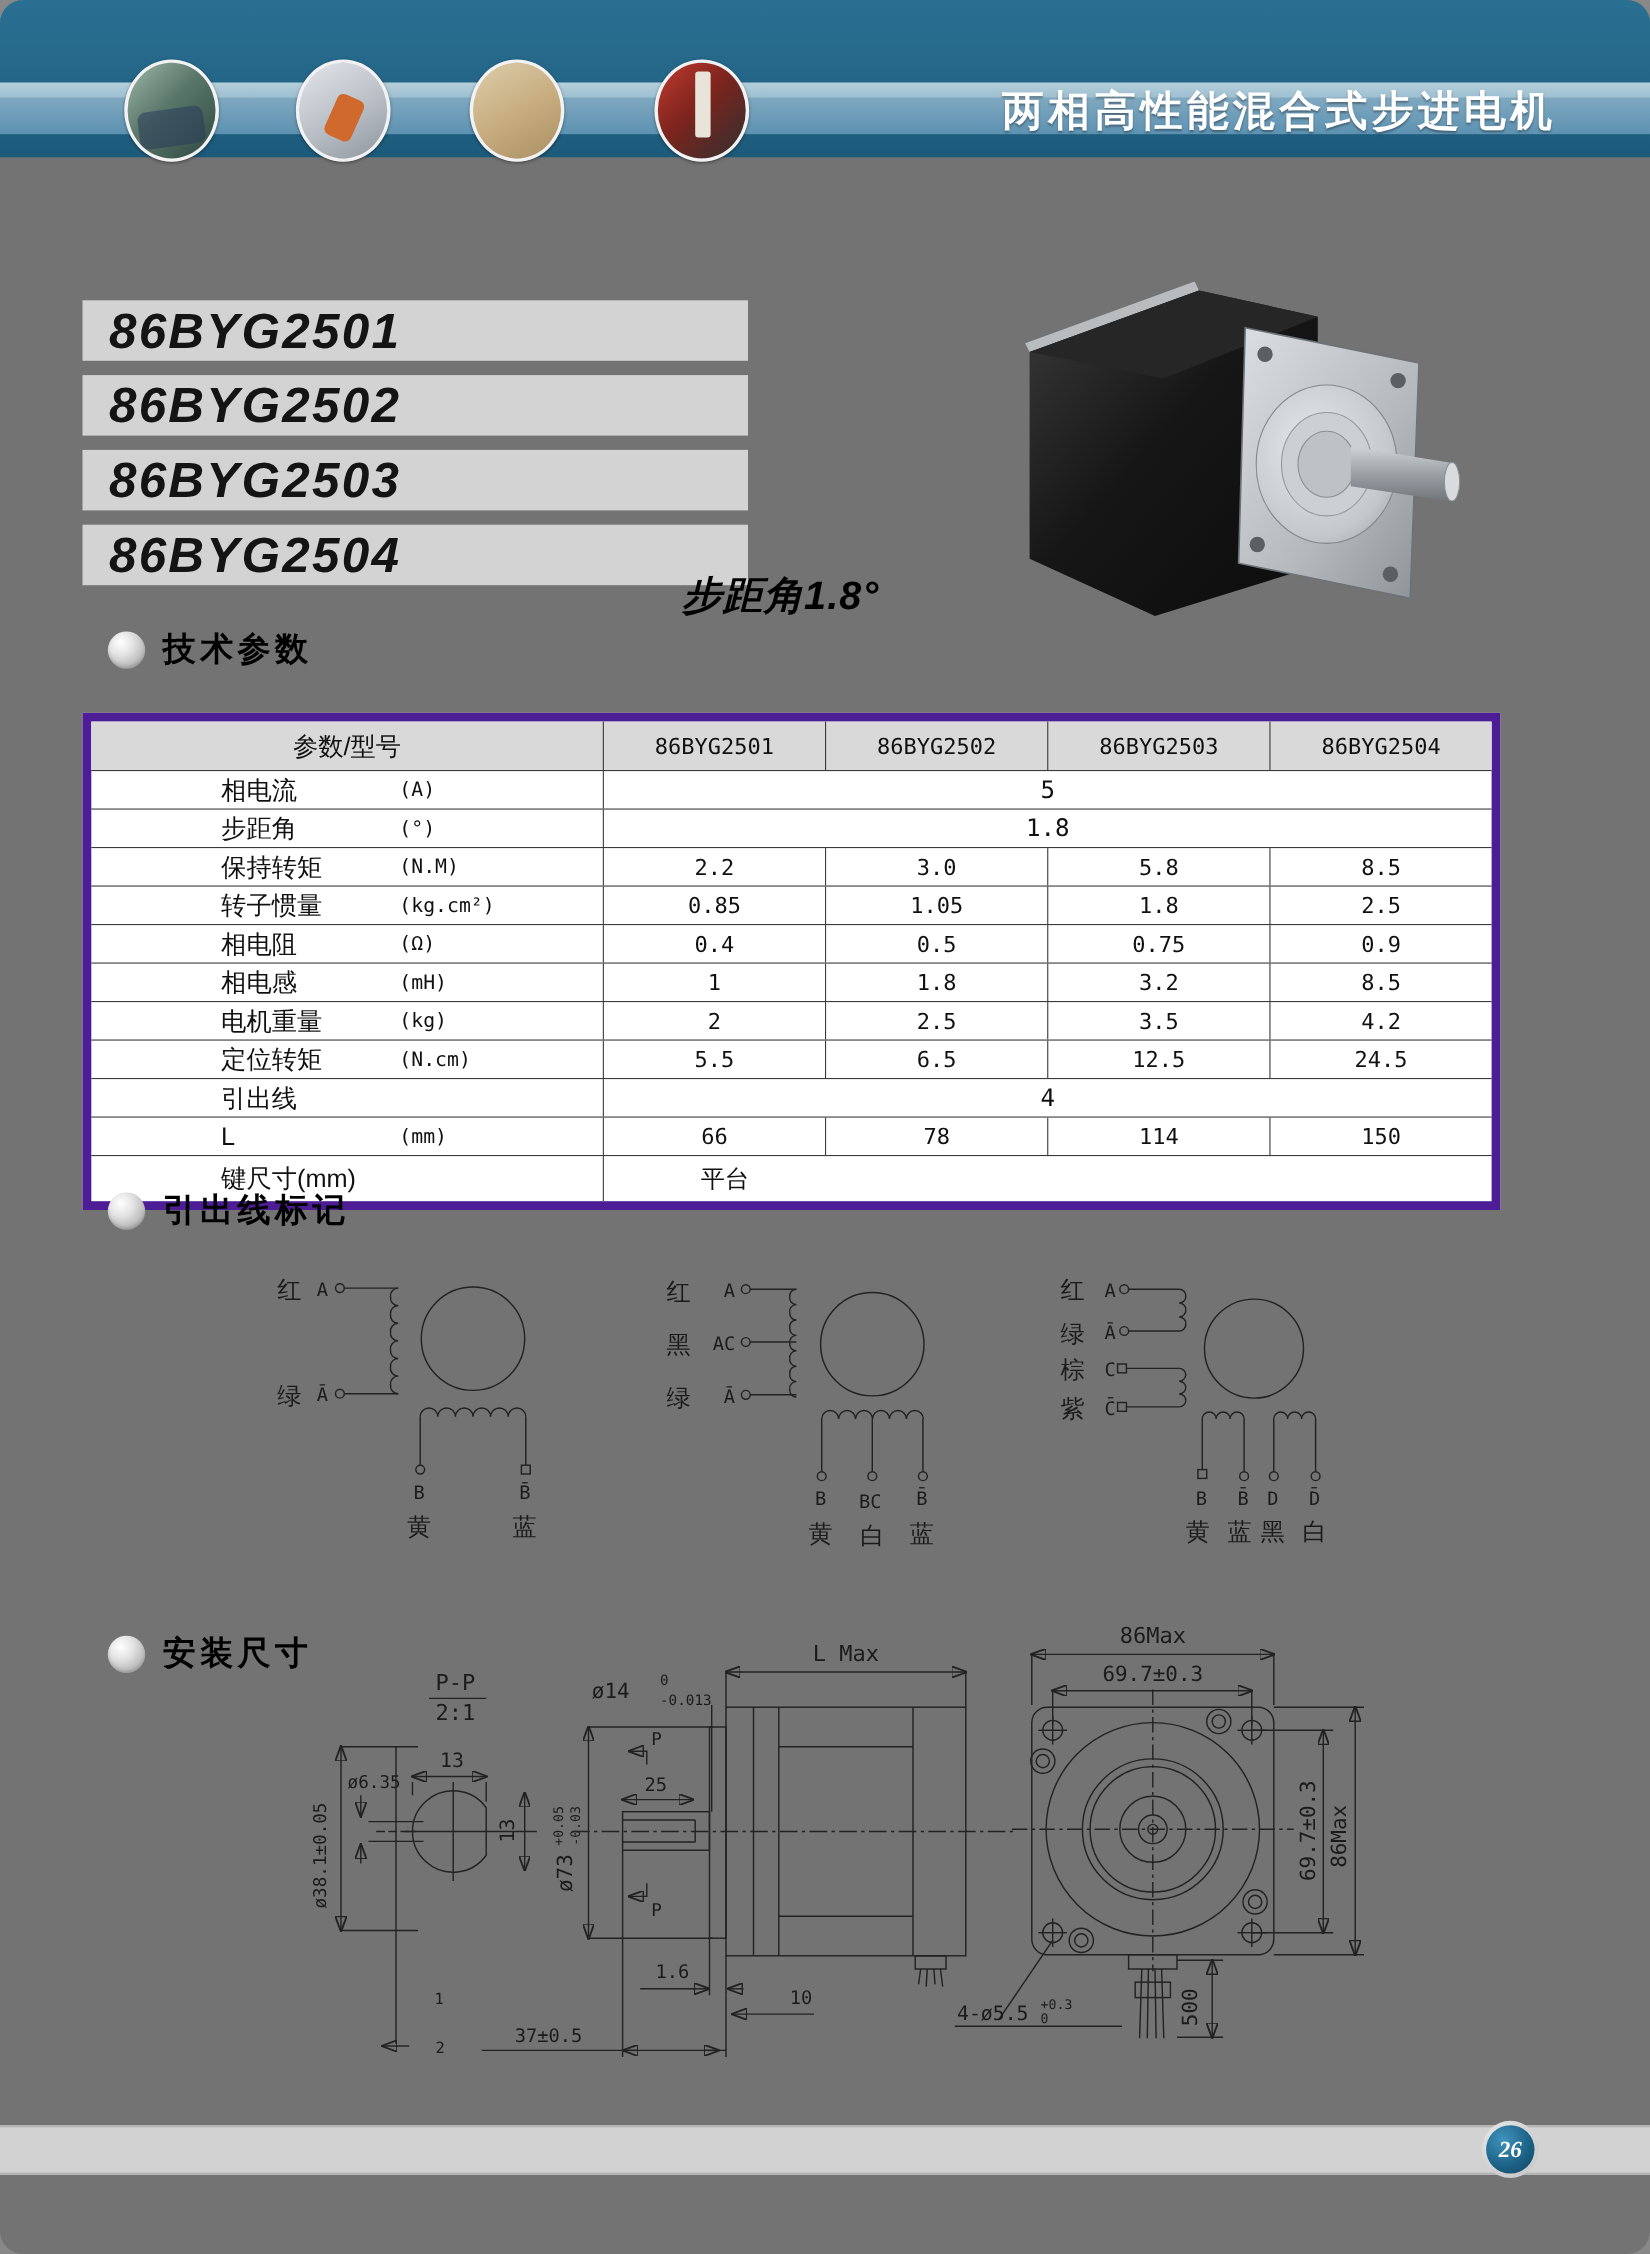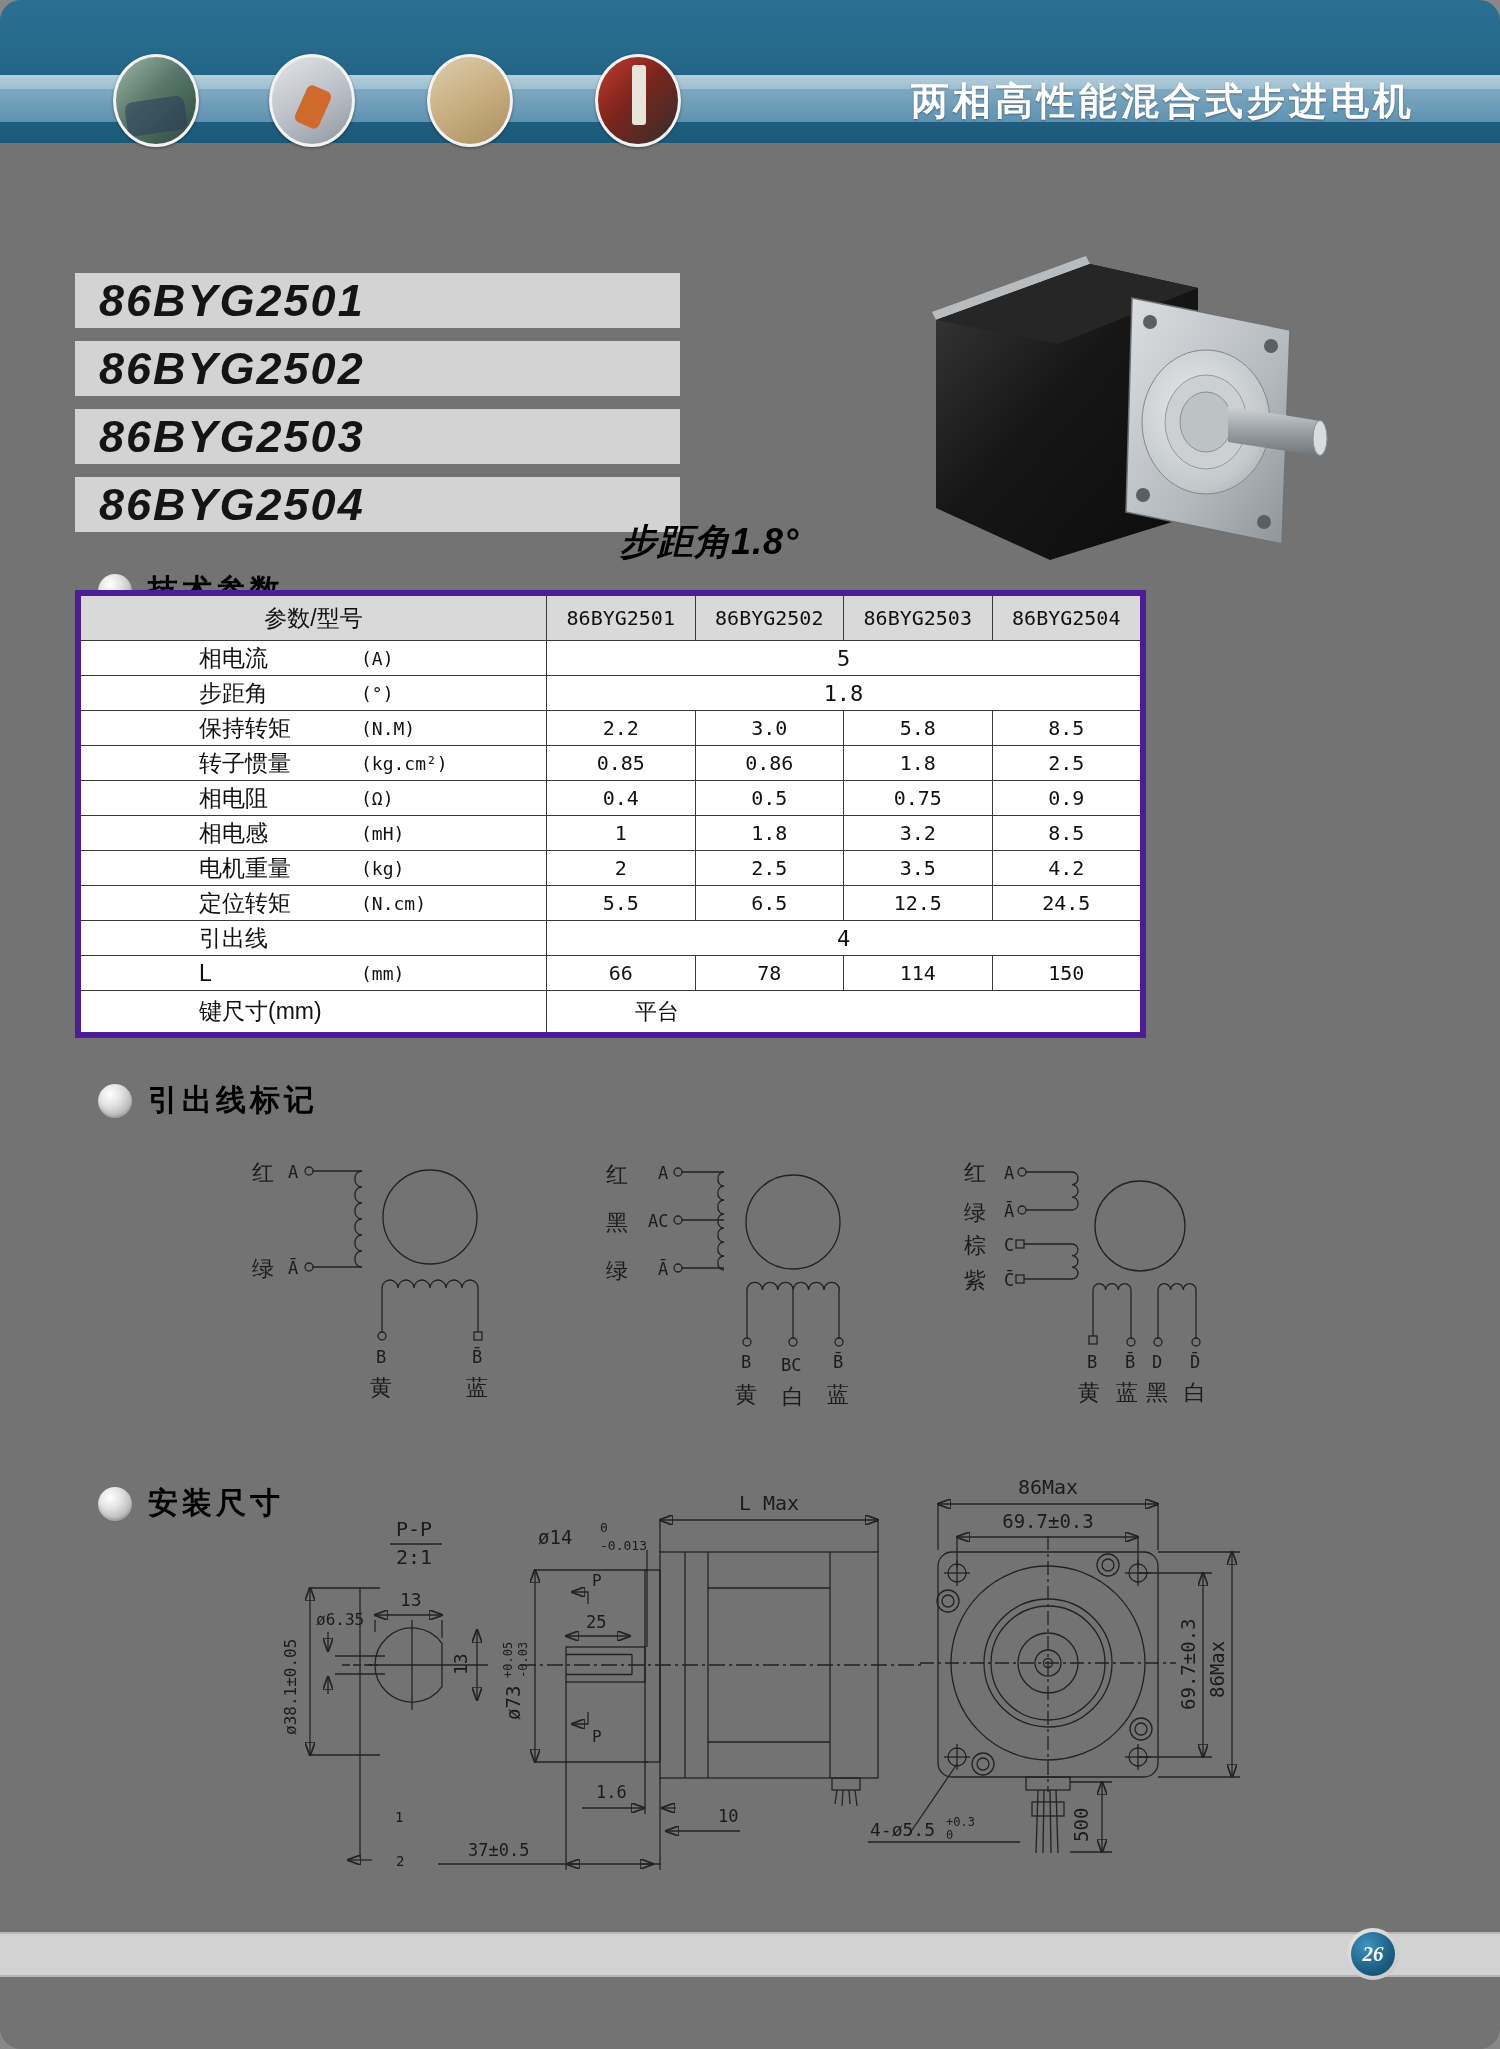--- a/index.html
+++ b/index.html
@@ -37,21 +37,21 @@
         font-style:italic;letter-spacing:1px;color:#000;margin-left:42px;}
 
   
   .sec{position:absolute;left:98px;display:flex;align-items:center;gap:16px;}
   .bullet{width:34px;height:34px;border-radius:50%;
         background:radial-gradient(circle at 35% 30%,#ffffff 0%,#e3e3e3 35%,#b9b9b9 70%,#9d9d9d 100%);
         box-shadow:inset 0 -2px 3px rgba(0,0,0,.15);}
   .sec b{font-size:30px;letter-spacing:4px;color:#000;text-align:center;}
 
   
-  .ttable{position:absolute;left:75px;top:590px;width:1071px;border:6px solid #4c1d95;background:#fff;}
+  .ttable{position:absolute;left:75px;top:648px;width:1289px;border:8px solid #4c1d95;background:#fff;}
   .trow{display:flex;border-top:1px solid #3a3a3a;height:35px;}
   .trow.head{border-top:none;background:#d9d9d9;height:44px;}
   .trow.last{height:42px;}
   .tcell{display:flex;align-items:center;}
   .c-param{width:465px;position:relative;padding-left:118px;font-size:23px;}
   .c-param .unit{position:absolute;left:280px;font-family:"DejaVu Sans Mono",monospace;font-size:18px;}
   .c-val{flex:1;border-left:1px solid #3a3a3a;justify-content:center;
         font-family:"DejaVu Sans Mono",monospace;font-size:20px;}
   .c-span{flex:1;border-left:1px solid #3a3a3a;justify-content:center;font-size:22px;
         font-family:"DejaVu Sans Mono",monospace;}
@@ -176,21 +176,21 @@
         <div class="trow">
           <div class="tcell c-param">保持转矩<span class="unit">(N.M)</span></div>
           <div class="tcell c-val">2.2</div>
           <div class="tcell c-val">3.0</div>
           <div class="tcell c-val">5.8</div>
           <div class="tcell c-val">8.5</div>
         </div>
         <div class="trow">
           <div class="tcell c-param">转子惯量<span class="unit">(kg.cm²)</span></div>
           <div class="tcell c-val">0.85</div>
-          <div class="tcell c-val">0.86</div>
+          <div class="tcell c-val">1.05</div>
           <div class="tcell c-val">1.8</div>
           <div class="tcell c-val">2.5</div>
         </div>
         <div class="trow">
           <div class="tcell c-param">相电阻<span class="unit">(Ω)</span></div>
           <div class="tcell c-val">0.4</div>
           <div class="tcell c-val">0.5</div>
           <div class="tcell c-val">0.75</div>
           <div class="tcell c-val">0.9</div>
         </div>

